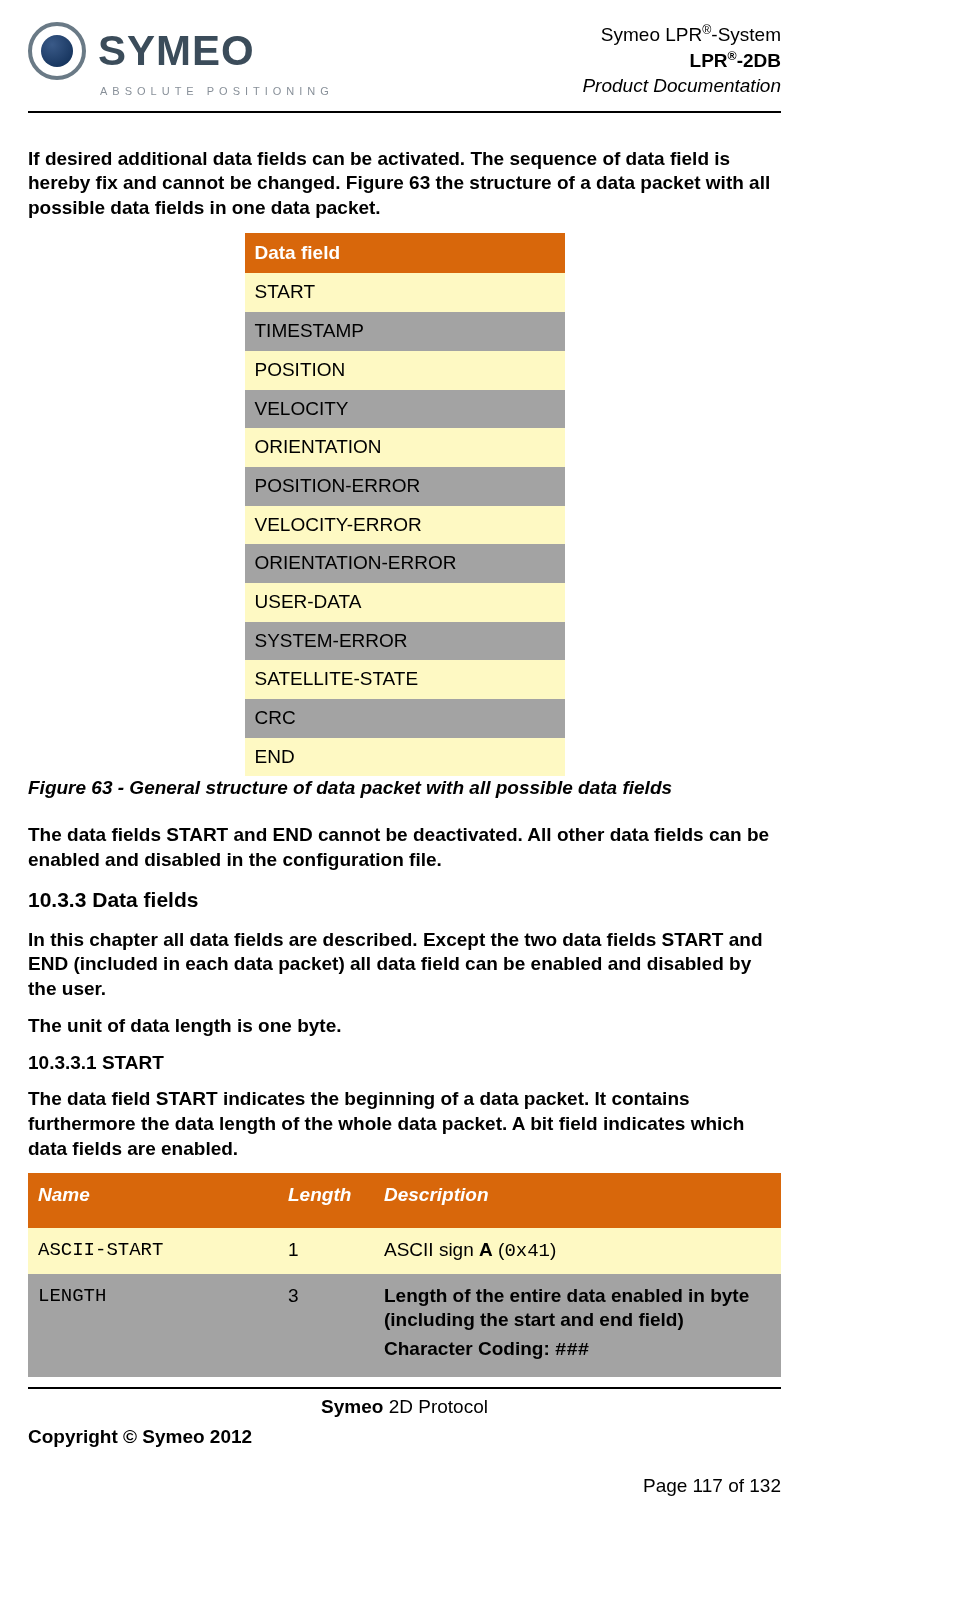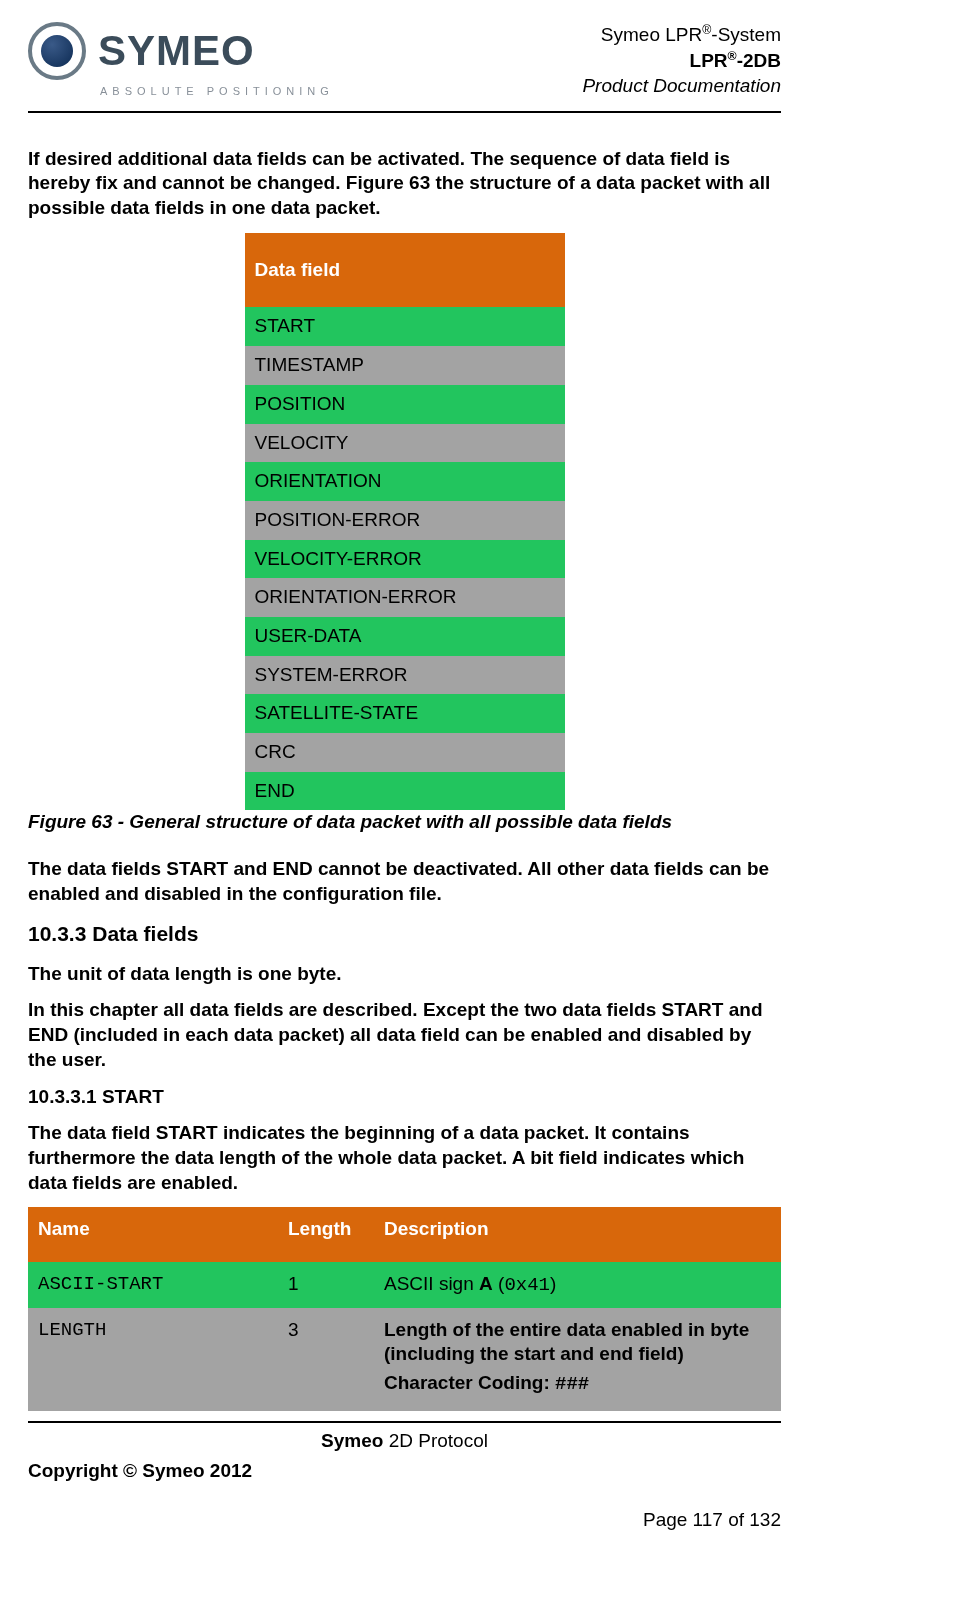--- a/index.html
+++ b/index.html
@@ -69,29 +69,29 @@
   p { margin: 0 0 12px 0; font-weight: bold; }
   .table-center { display:flex; justify-content:center; }
   table.datafield {
     border-collapse: collapse;
     width: 320px;
   }
   table.datafield th {
     background: #d8670b;
     color: #fff;
     text-align: left;
-    padding: 25px 10px;
+    padding: 8px 10px;
     font-weight: 700;
     font-size: 19px;
   }
   table.datafield td {
     padding: 7px 10px;
     font-size: 19px;
   }
-  .shade-a { background:#22c55e; }
+  .shade-a { background:#fef9c3; }
   .shade-b { background:#a3a3a3; }
   .caption { font-style: italic; margin-bottom: 22px; }
   h3.sec {
     font-size: 21px;
     font-weight:700;
     margin: 14px 0 14px 0;
   }
   h4.sub {
     font-size: 19px;
     font-weight:700;
@@ -102,20 +102,21 @@
     width: 100%;
   }
   table.start th {
     background:#d8670b;
     color:#fff;
     text-align:left;
     padding:10px 10px 20px 10px;
     font-weight:700;
     font-size:19px;
     vertical-align:top;
+    font-style:italic;
   }
   table.start th.col-name { width:230px; }
   table.start th.col-len  { width:76px; }
   table.start td {
     padding:10px 10px;
     vertical-align:top;
     font-size:19px;
   }
   .mono { font-family: "Courier New", monospace; }
   .footer-center {
@@ -210,22 +211,22 @@
         </tbody>
     </table>
   </div>
 
   <p class="caption">Figure 63 - General structure of data packet with all possible data fields</p>
 
   <p>The data fields START and END cannot be deactivated. All other data fields can be enabled and disabled in the configuration file.</p>
 
   <h3 class="sec">10.3.3   Data fields</h3>
 
+  <p>In this chapter all data fields are described. Except the two data fields START and END (included in each data packet) all data field can be enabled and disabled by the user.</p>
   <p>The unit of data length is one byte.</p>
-  <p>In this chapter all data fields are described. Except the two data fields START and END (included in each data packet) all data field can be enabled and disabled by the user.</p>
 
   <h4 class="sub">10.3.3.1 START</h4>
 
   <p>The data field START indicates the beginning of a data packet. It contains furthermore the data length of the whole data packet. A bit field indicates which data fields are enabled.</p>
 
   <table class="start">
     <thead>
       <tr>
         <th class="col-name">Name</th>
         <th class="col-len">Length</th>

